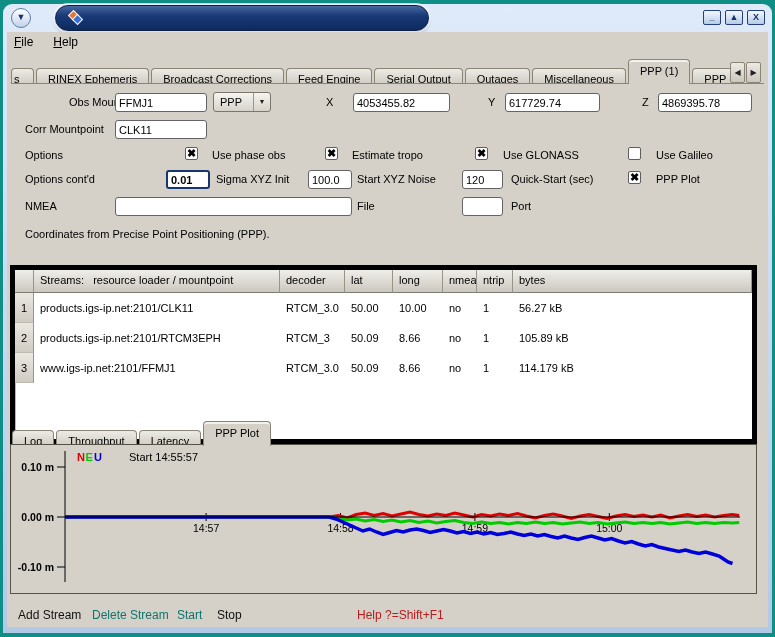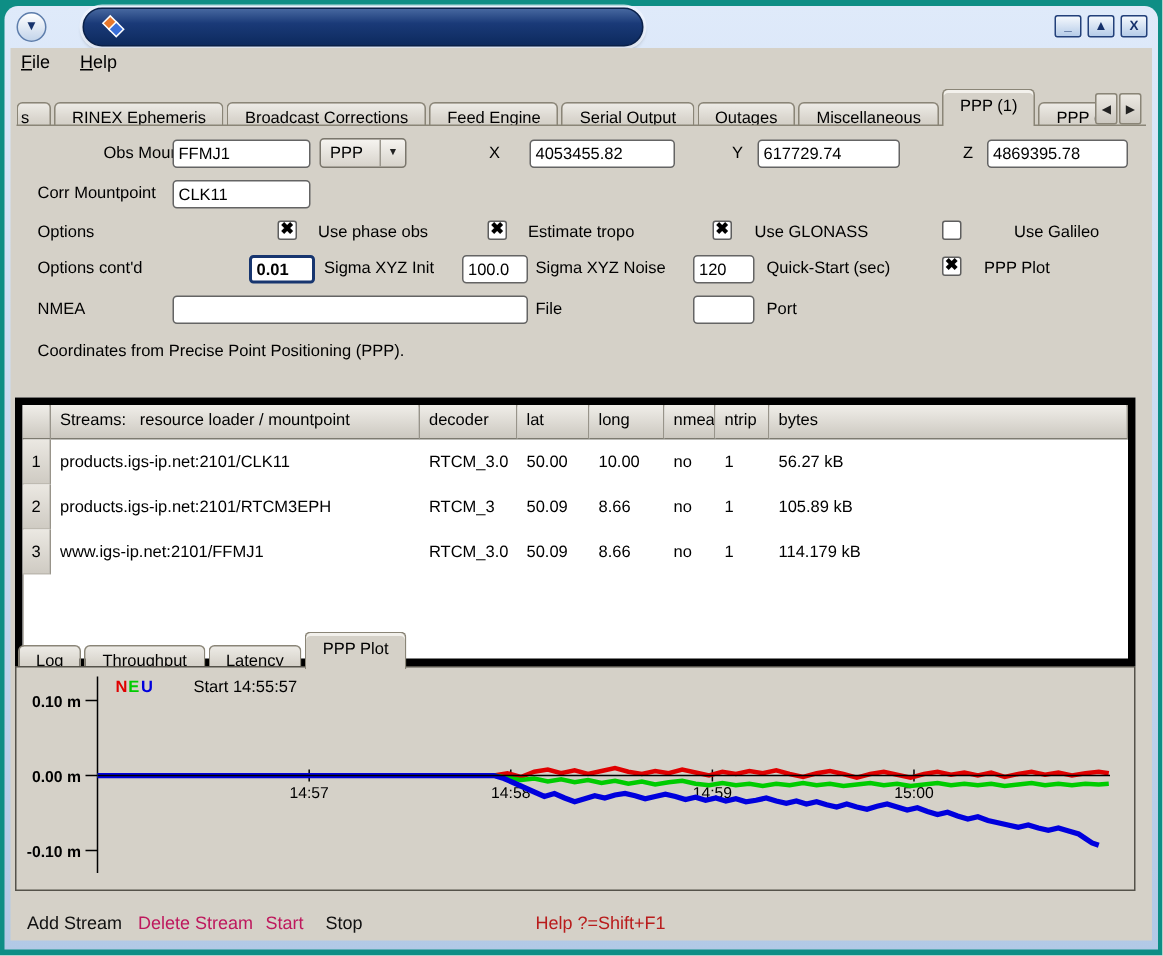--- a/index.html
+++ b/index.html
@@ -62,21 +62,21 @@
   
   #bottabs{position:absolute;left:5px;top:389px;height:24px;white-space:nowrap;}
   #plotframe{position:absolute;left:3px;top:412px;width:747px;height:150px;background:#d5d1c8;
     border:1px solid #55524a;box-sizing:border-box;}
   #plotframe svg{position:absolute;left:0;top:0;}
   svg text{font-family:"Liberation Sans",sans-serif;}
   
   #actionbar{position:absolute;left:0;top:574px;width:100%;height:20px;}
   .flat{position:absolute;top:0;background:transparent;border:none;font-size:12px;color:#111;
     font-family:"Liberation Sans",sans-serif;cursor:pointer;padding:2px 4px;white-space:nowrap;}
-  .flat.disabled{color:#be185d;cursor:default;}
+  .flat.disabled{color:#0f766e;cursor:default;}
   #helptext{position:absolute;left:350px;top:2px;font-size:12px;color:#b91c1c;white-space:nowrap;}
 </style>
 </head>
 <body>
 
 <div id="root">
   <div id="win">
 
     <div id="titlebar">
       <div id="menubtn">
@@ -122,27 +122,27 @@
       <input class="inp" style="left: 108px; top: 88px; width: 92px;" value="CLK11">
 
       <div class="lbl" style="left:18px;top:117px;">Options</div>
       <span class="cb" style="left:178px;top:115px;">✖</span>
       <div class="lbl" style="left:205px;top:117px;">Use phase obs</div>
       <span class="cb" style="left:318px;top:115px;">✖</span>
       <div class="lbl" style="left:345px;top:117px;">Estimate tropo</div>
       <span class="cb" style="left:468px;top:115px;">✖</span>
       <div class="lbl" style="left:496px;top:117px;">Use GLONASS</div>
       <span class="cb" style="left:621px;top:115px;"></span>
-      <div class="lbl" style="left:649px;top:117px;margin-left:20px;">Use Galileo</div>
+      <div class="lbl" style="left:649px;top:117px;">Use Galileo</div>
 
       <div class="lbl" style="left:18px;top:141px;">Options cont'd</div>
       <input class="inp focus" style="left: 159px; top: 138px; width: 44px; font-weight: bold;" value="0.01">
       <div class="lbl" style="left:209px;top:141px;">Sigma XYZ Init</div>
       <input class="inp" style="left: 301px; top: 138px; width: 44px;" value="100.0">
-      <div class="lbl" style="left:350px;top:141px;">Sigma XYZ Noise</div>
+      <div class="lbl" style="left:350px;top:141px;">Start XYZ Noise</div>
       <input class="inp" style="left: 455px; top: 138px; width: 41px;" value="120">
       <div class="lbl" style="left:504px;top:141px;">Quick-Start (sec)</div>
       <span class="cb" style="left:621px;top:139px;">✖</span>
       <div class="lbl" style="left:649px;top:141px;">PPP Plot</div>
 
       <div class="lbl" style="left:18px;top:168px;">NMEA</div>
       <input class="inp" style="left: 108px; top: 165px; width: 237px;" value="">
       <div class="lbl" style="left:350px;top:168px;">File</div>
       <input class="inp" style="left: 455px; top: 165px; width: 41px;" value="">
       <div class="lbl" style="left:504px;top:168px;">Port</div>

